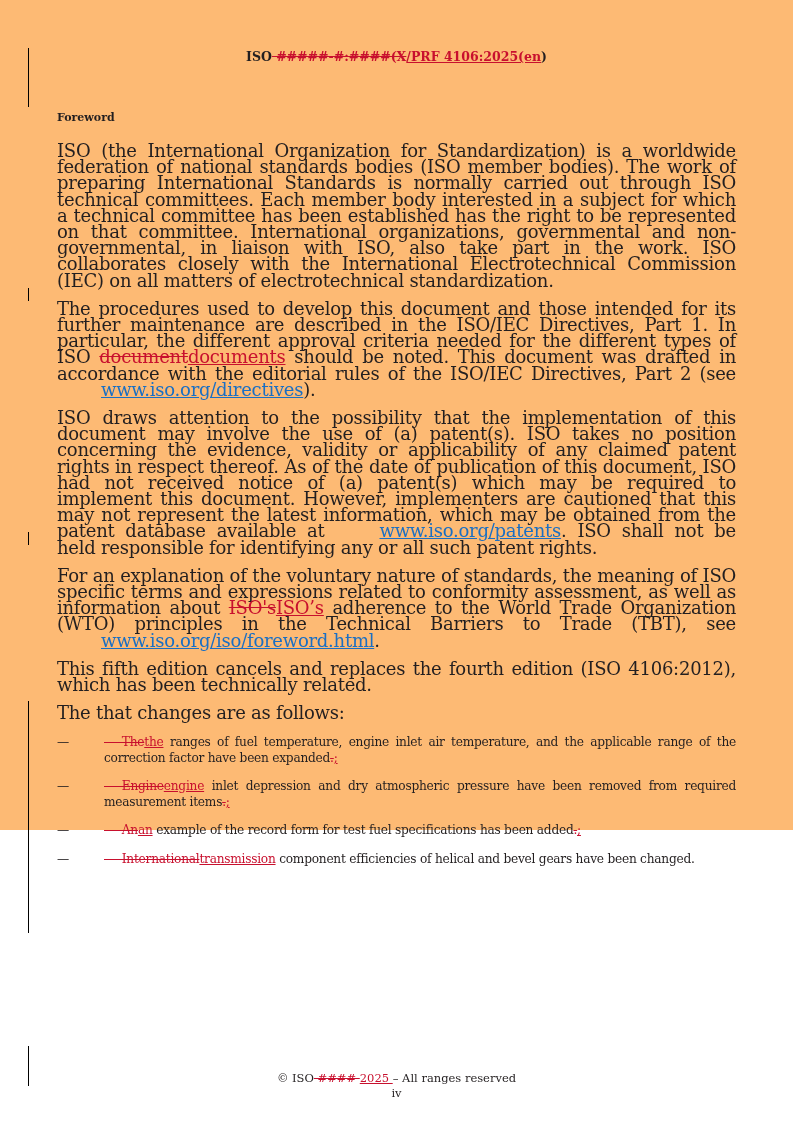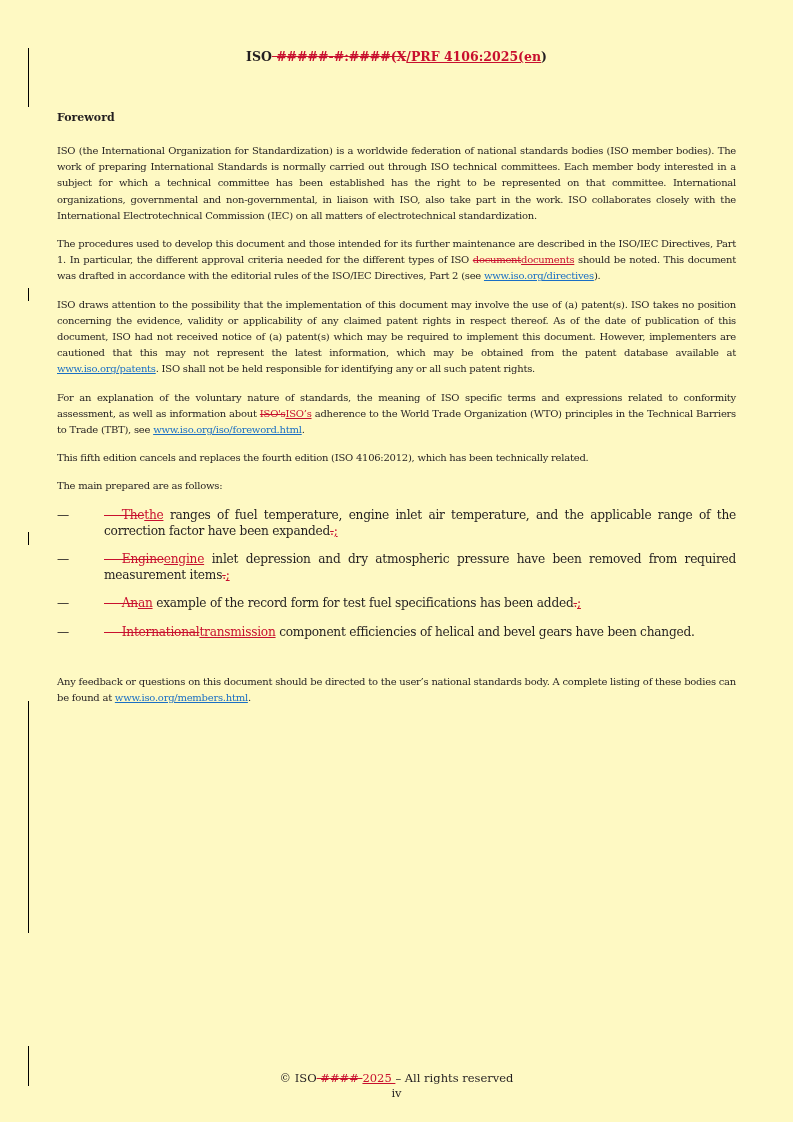--- a/index.html
+++ b/index.html
@@ -1,27 +1,27 @@
 <!DOCTYPE html>
 <html><head>
 <meta charset="utf-8">
 <style>
   html, body { margin: 0; padding: 0; background: #ffffff; }
   body { width: 793px; height: 1122px; position: relative; overflow: hidden;
          font-family: "DejaVu Serif", "Liberation Serif", serif; color: #231f20; }
-  .page { position: absolute; left: 0; top: 0; width: 793px; height: 1122px; background: #fef9c3; }
+  .page { position: absolute; left: 0; top: 0; width: 793px; height: 830px; background: #fdba74; }
   .changebar { position: absolute; left: 28px; width: 1px; background: #000; }
   .header { position: absolute; top: 49px; left: 0; width: 793px; text-align: center;
             font-size: 12.5px; font-weight: bold; }
   .del { color: #c8102e; text-decoration: line-through; }
   .ins { color: #c8102e; text-decoration: underline; }
-  .link { color: #1a6fc4; text-decoration: underline; }
+  .link { color: #1a6fc4; text-decoration: underline; margin-left: 44px; }
   .content { position: absolute; left: 57px; top: 107px; width: 679px; }
   h1 { font-size: 11px; font-weight: bold; margin: 0 0 14px 0; line-height: 22px; }
-  p { margin: 0 0 12px 0; font-size: 10px; line-height: 16.2px; text-align: justify; letter-spacing: -0.25px; }
+  p { margin: 0 0 12px 0; font-size: 18px; line-height: 16.2px; text-align: justify; letter-spacing: -0.25px; }
   .item { position: relative; padding-left: 47px; margin: 0 0 12px 0; font-size: 12.2px; line-height: 16.2px;
           text-align: justify; letter-spacing: -0.25px; }
   .item .dash { position: absolute; left: 0; top: 0; }
   .gap { height: 22px; }
   .footer { position: absolute; top: 1071px; left: 0; width: 793px; text-align: center; font-size: 11.5px; line-height: 15px; }
   em { font-style: italic; }
 </style>
 </head>
 <body>
 
@@ -45,38 +45,37 @@
     <p><span>The procedures used to develop this document and those intended for its further maintenance are described in the ISO/IEC Directives, Part 1. In particular, the different approval criteria needed for the different types of ISO </span><span class="del">document</span><span class="ins">documents</span><span> should be noted. This document was drafted in accordance with the editorial rules of the ISO/IEC Directives, Part 2 (see </span><span class="link">www.iso.org/directives</span><span>).</span></p>
 
     <p><span>ISO draws attention to the possibility that the implementation of this document may involve the use of (a) patent(s). ISO takes no position concerning the evidence, validity or applicability of any claimed patent rights in respect thereof. As of the date of publication of this document, ISO had not received notice of (a) patent(s) which may be required to implement this document. However, implementers are cautioned that this may not represent the latest information, which may be obtained from the patent database available at </span><span class="link">www.iso.org/patents</span><span>. ISO shall not be held responsible for identifying any or all such patent rights.</span></p>
 
 
     <p><span>For an explanation of the voluntary nature of standards, the meaning of ISO specific terms and expressions related to conformity assessment, as well as information about </span><span class="del">ISO's</span><span class="ins">ISO’s</span><span> adherence to the World Trade Organization (WTO) principles in the Technical Barriers to Trade (TBT), see </span><span class="link">www.iso.org/iso/foreword.html</span><span>.</span></p>
 
 
     <p>This fifth edition cancels and replaces the fourth edition (ISO 4106:2012), which has been technically related.</p>
 
-    <p>The main prepared are as follows:</p>
+    <p>The that changes are as follows:</p>
 
     <div class="item">
       <span class="dash">—</span><span class="del">— The</span><span class="ins">the</span><span> ranges of fuel temperature, engine inlet air temperature, and the applicable range of the correction factor have been expanded</span><span class="del">.</span><span class="ins">;</span>
     </div>
     <div class="item">
       <span class="dash">—</span><span class="del">— Engine</span><span class="ins">engine</span><span> inlet depression and dry atmospheric pressure have been removed from required measurement items</span><span class="del">.</span><span class="ins">;</span>
     </div>
     <div class="item">
       <span class="dash">—</span><span class="del">— An</span><span class="ins">an</span><span> example of the record form for test fuel specifications has been added</span><span class="del">.</span><span class="ins">;</span>
     </div>
     <div class="item">
       <span class="dash">—</span><span class="del">— International</span><span class="ins">transmission</span><span> component efficiencies of helical and bevel gears have been changed.</span>
     </div>
 
     <div class="gap"></div>
 
 
-    <p><span>Any feedback or questions on this document should be directed to the user’s national standards body. A complete listing of these bodies can be found at </span><span class="link">www.iso.org/members.html</span><span>.</span></p>
   </div>
 
   <div class="footer">
-    <div><span>© ISO</span><span class="del"> #### </span><span class="ins"> 2025 </span><span>– All rights reserved</span></div>
+    <div><span>© ISO</span><span class="del"> #### </span><span class="ins"> 2025 </span><span>– All ranges reserved</span></div>
     <div>iv</div>
   </div>
 </div>
 
 </body></html>

